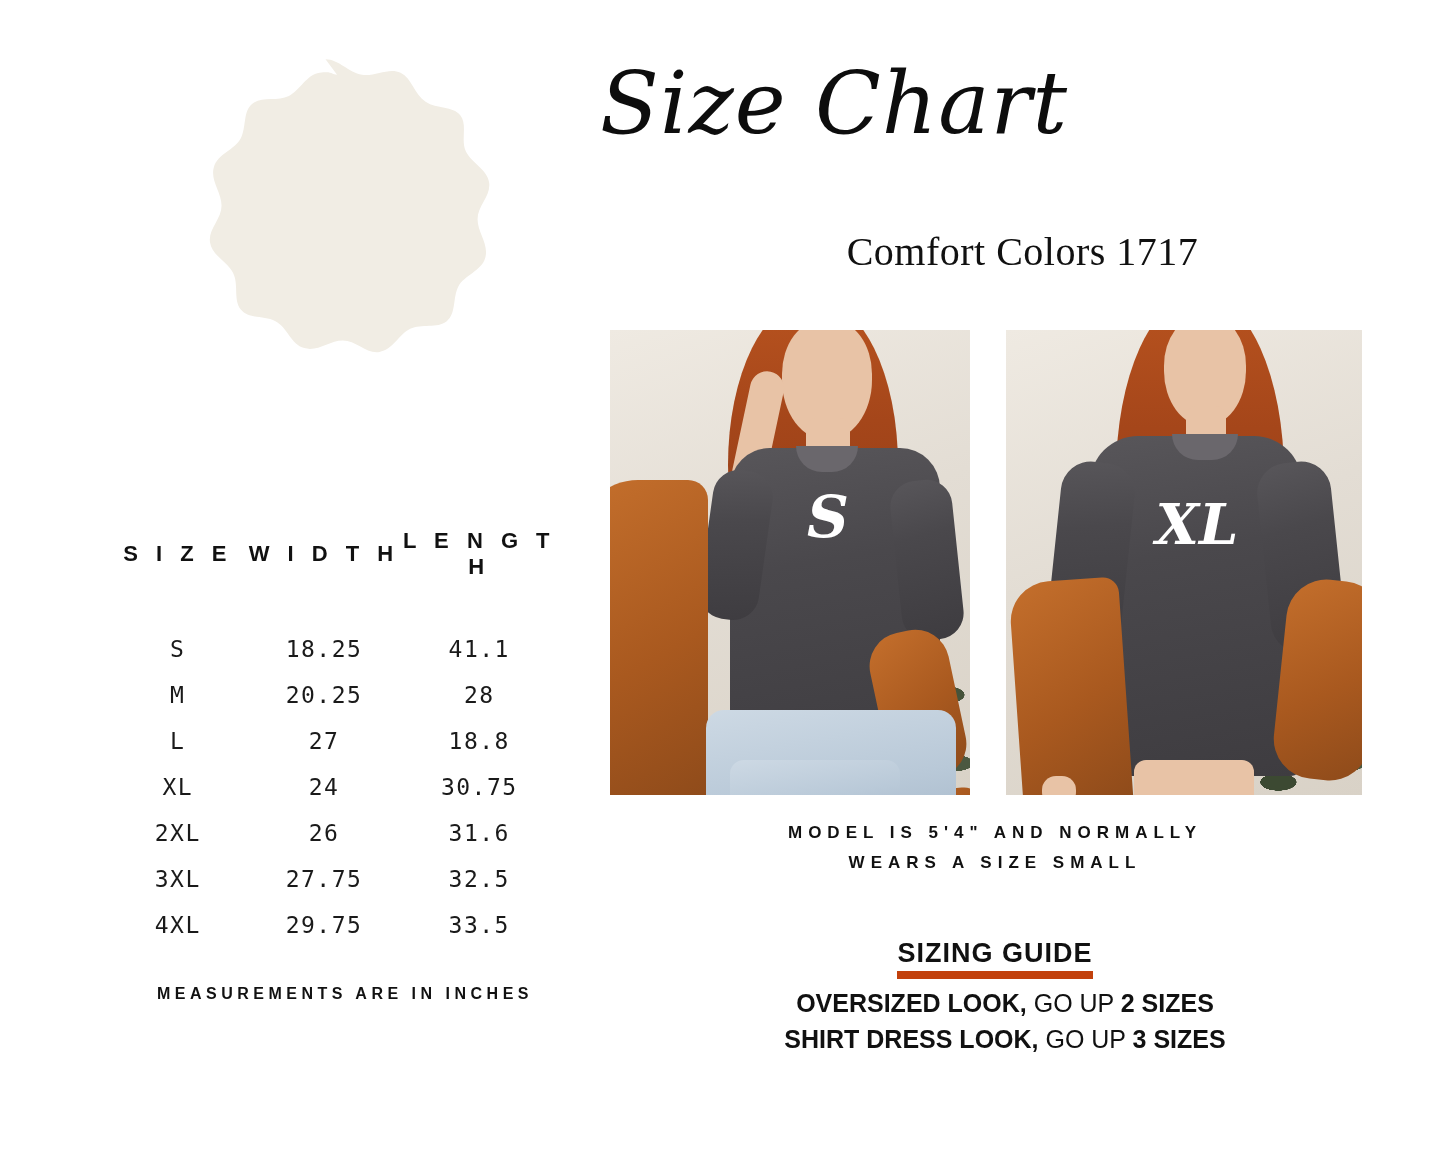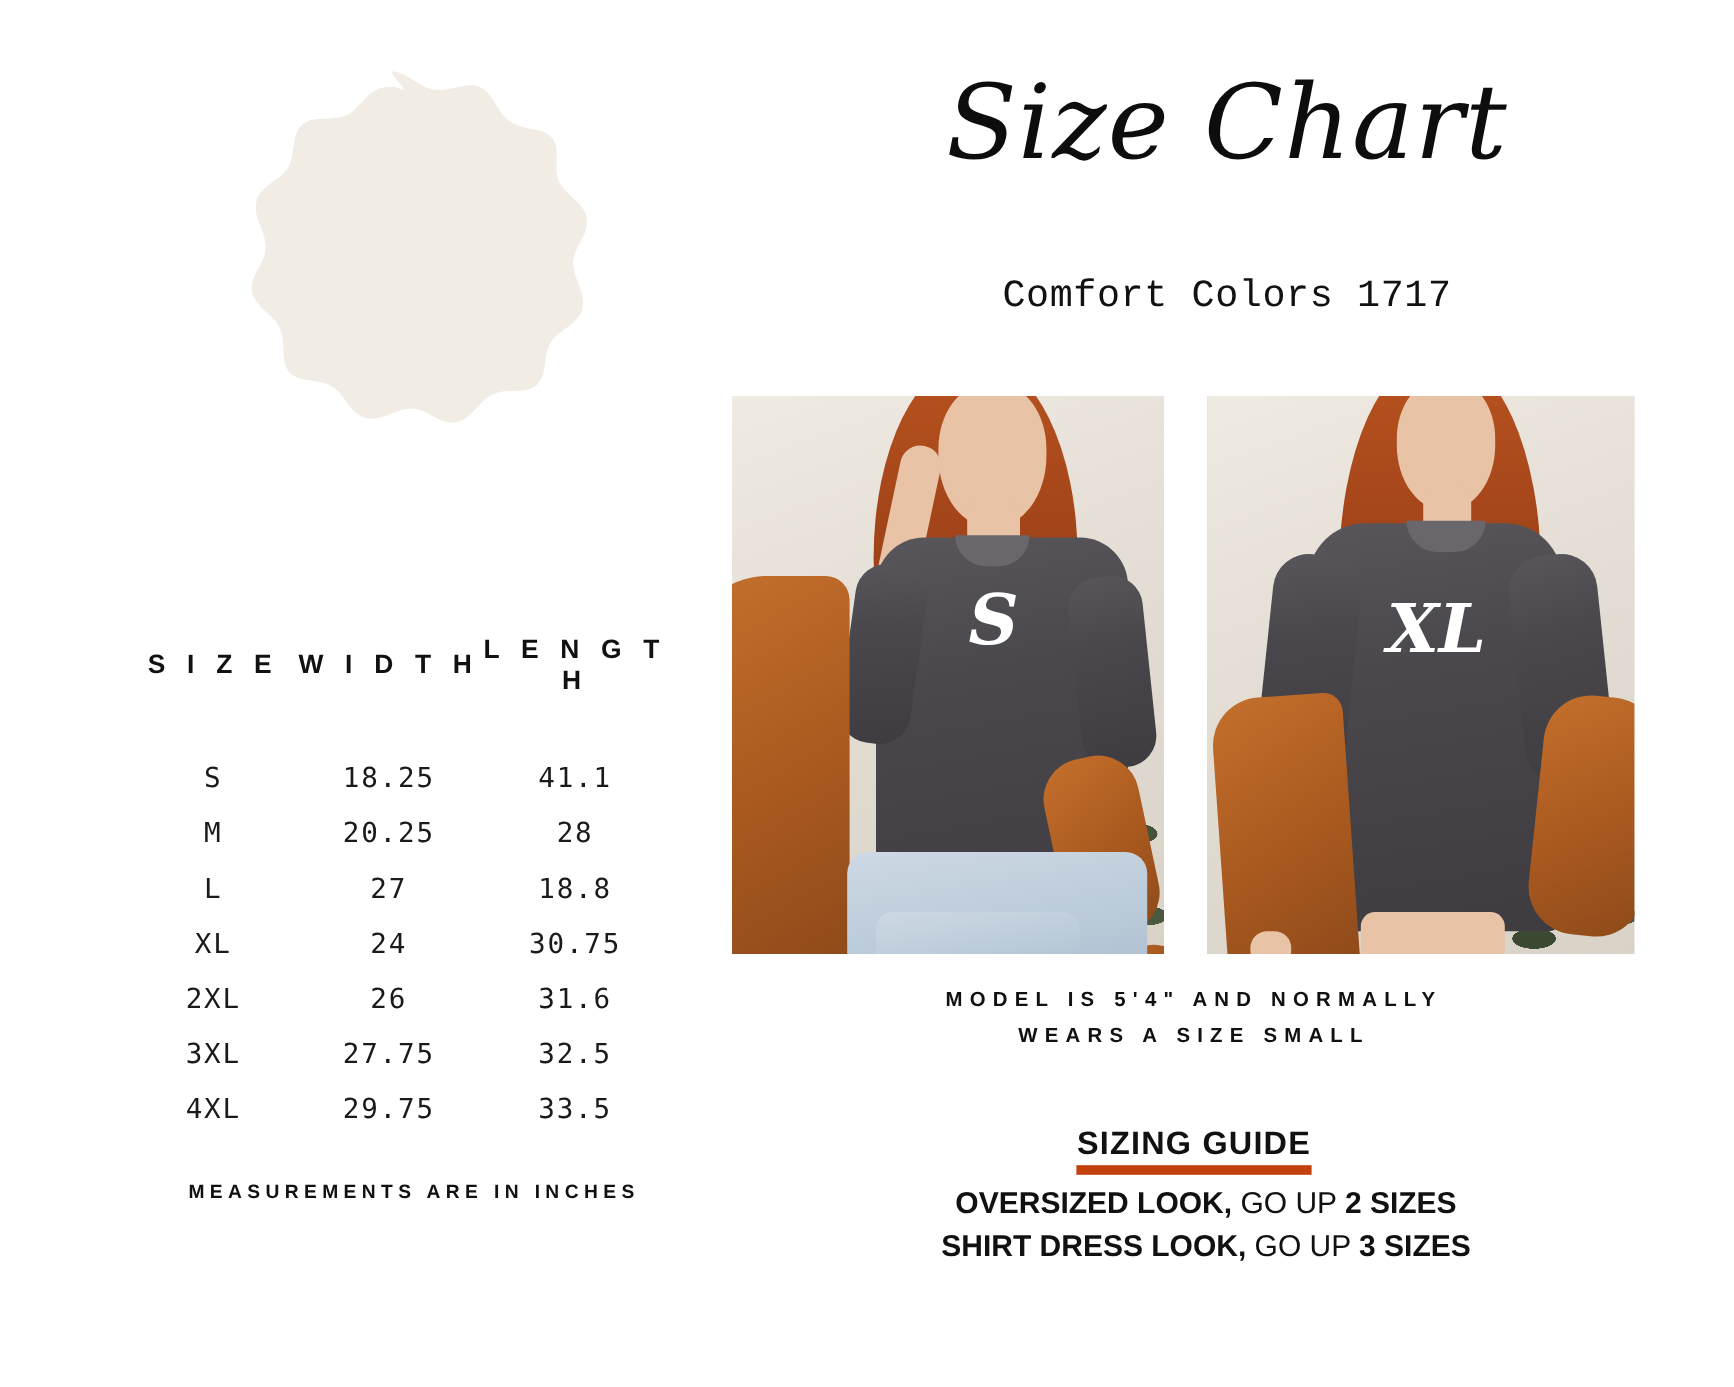--- a/index.html
+++ b/index.html
@@ -86,36 +86,36 @@
     top: 0;
     width: 845px;
     height: 1156px;
   }
 
   .title-script {
     position: absolute;
     left: 0;
     top: 58px;
     width: 845px;
-    text-align: center;
+    text-align: left;
     font-family: "DejaVu Serif", serif;
     font-style: italic;
     font-size: 86px;
     line-height: 1.05;
     color: #0d0d0d;
     letter-spacing: 1px;
   }
   .subtitle-serif {
     position: absolute;
     left: 0;
     top: 228px;
     width: 845px;
     text-align: center;
-    font-family: Liberation Mono, monospace;
-    font-size: 32px;
+    font-family: Liberation Serif, serif;
+    font-size: 40px;
     color: #111;
     letter-spacing: 0.5px;
   }
 
   
   .photos {
     position: absolute;
     left: 10px;
     top: 330px;
     width: 770px;

